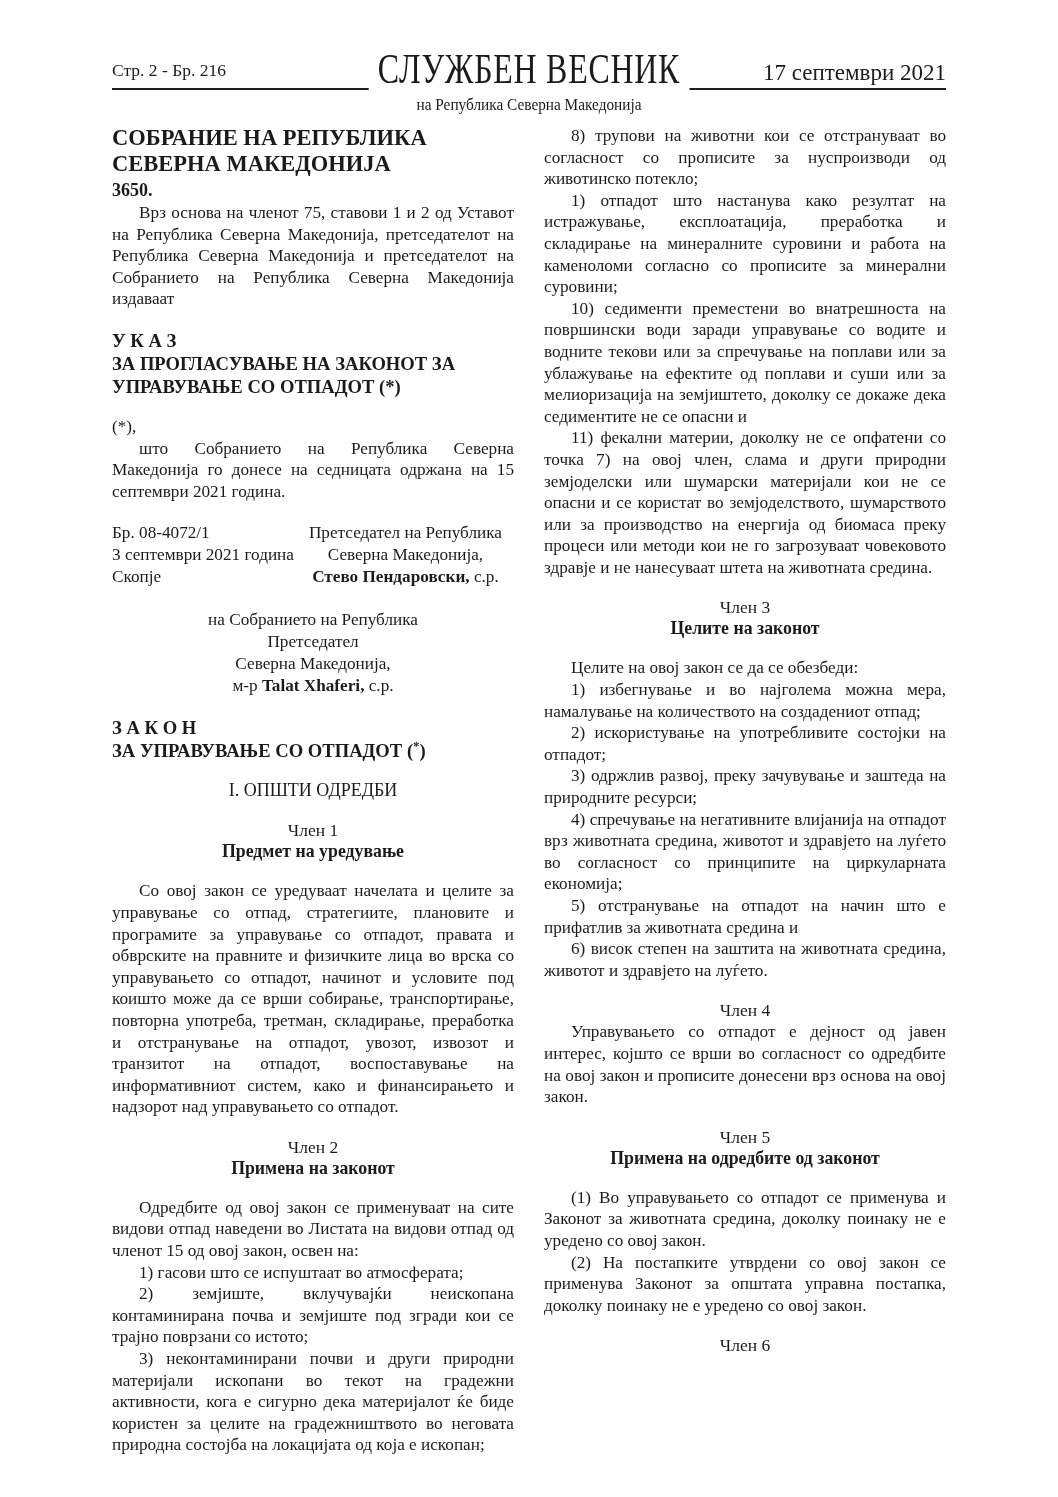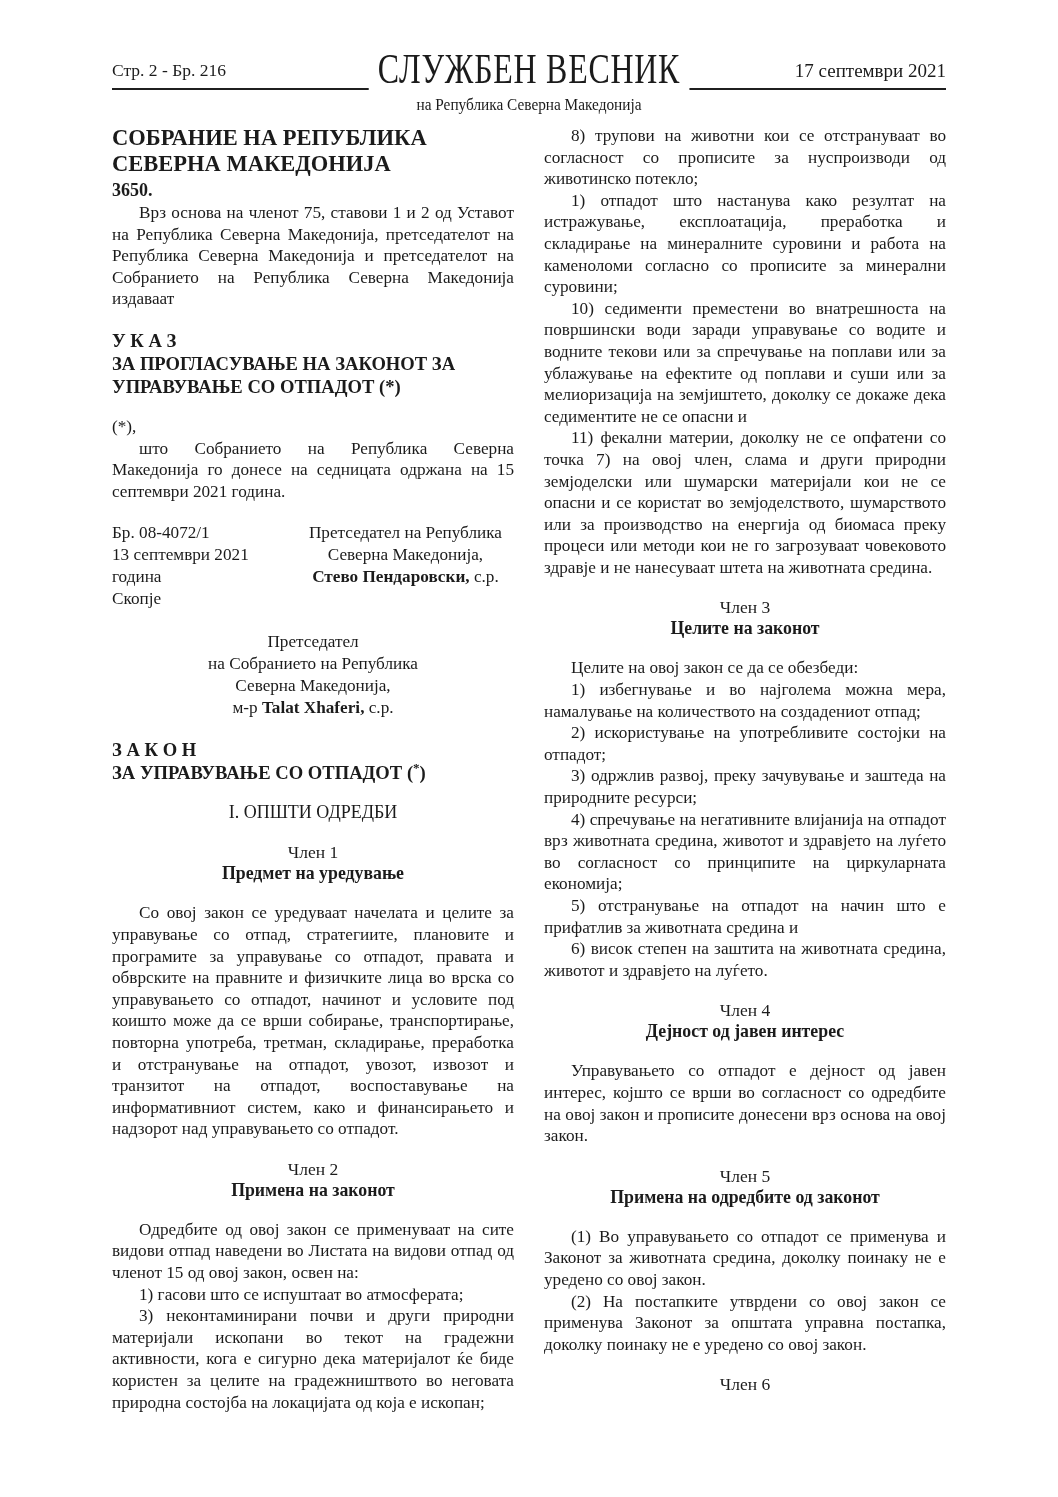--- a/index.html
+++ b/index.html
@@ -9,21 +9,21 @@
     font-family: "Liberation Serif", "DejaVu Serif", serif;
     color: #1b1b1b;
     position: relative;
     overflow: hidden;
   }
   .page { position: relative; width: 1058px; height: 1227px; background: #fff; }
 
   
   .header { position: relative; height: 125px; }
   .page-ref { position: absolute; left: 112px; top: 60px; font-size: 17.5px; white-space: nowrap; }
-  .issue-date { position: absolute; right: 112px; top: 60px; font-size: 19px; white-space: nowrap; }
+  .issue-date { position: absolute; right: 112px; top: 60px; font-size: 23px; white-space: nowrap; }
   .header-rule { position: absolute; left: 112px; right: 112px; top: 88px; border-top: 2px solid #1f1f1f; }
   .masthead {
     position: absolute; left: 50%; top: 47px; height: 45px; line-height: 45px;
     transform: translateX(-50%) scaleX(0.76);
     font-size: 42px; letter-spacing: 1px; white-space: nowrap;
     background: #fff; padding: 0 12px; z-index: 2;
   }
   .masthead-sub {
     position: absolute; left: 50%; top: 95px;
     transform: translateX(-50%) scaleX(0.9);
@@ -90,52 +90,53 @@
       </div>
 
       <p class="body" style="text-indent:0">
         <span class="line-plain">(*),</span>
       </p>
       <p class="body">што Собранието на Република Северна Македонија го донесе на седницата одржана на 15 септември 2021 година.</p>
 
       <div class="sig-row">
         <div class="sig-left">
           <div>Бр. 08-4072/1</div>
-          <div>13 септември 2021 година</div>
+          <div>3 септември 2021 година</div>
           <div>Скопје</div>
         </div>
         <div class="sig-right">
           <div>Претседател на Република</div>
           <div>Северна Македонија,</div>
           <div><span class="b">Стево Пендаровски,</span> <span>с.р.</span></div>
         </div>
       </div>
 
       <div class="speaker-block">
+        <div>на Собранието на Република</div>
         <div>Претседател</div>
-        <div>на Собранието на Република</div>
         <div>Северна Македонија,</div>
         <div><span>м-р</span> <span class="b">Talat Xhaferi,</span> <span>с.р.</span></div>
       </div>
 
       <div class="center-heading">
         <span class="line-plain">З А К О Н</span>
         <span><span>ЗА УПРАВУВАЊЕ СО ОТПАДОТ (</span><sup>*</sup><span>)</span></span>
       </div>
 
       <div class="part-heading">I. ОПШТИ ОДРЕДБИ</div>
 
       <div class="chlen-num">Член 1</div>
       <div class="chlen-title">Предмет на уредување</div>
       <p class="body">Со овој закон се уредуваат начелата и целите за управување со отпад, стратегиите, плановите и програмите за управување со отпадот, правата и обврските на правните и физичките лица во врска со управувањето со отпадот, начинот и условите под коишто може да се врши собирање, транспортирање, повторна употреба, третман, складирање, преработка и отстранување на отпадот, увозот, извозот и транзитот на отпадот, воспоставување на информативниот систем, како и финансирањето и надзорот над управувањето со отпадот.</p>
 
       <div class="chlen-num">Член 2</div>
       <div class="chlen-title">Примена на законот</div>
       <p class="body">Одредбите од овој закон се применуваат на сите видови отпад наведени во Листата на видови отпад од членот 15 од овој закон, освен на:</p>
       <p class="body">1) гасови што се испуштаат во атмосферата;</p>
+      <p class="body">2) земјиште, вклучувајќи неископана контаминирана почва и земјиште под згради кои се трајно поврзани со истото;</p>
       <p class="body">3) неконтаминирани почви и други природни материјали ископани во текот на градежни активности, кога е сигурно дека материјалот ќе биде користен за целите на градежништвото во неговата природна состојба на локацијата од која е ископан;</p>
 
     </div>
 
     <div class="col">
       <p class="body">8) трупови на животни кои се отстрануваат во согласност со прописите за нуспроизводи од животинско потекло;</p>
       <p class="body">1) отпадот што настанува како резултат на истражување, експлоатација, преработка и складирање на минералните суровини и работа на каменоломи согласно со прописите за минерални суровини;</p>
       <p class="body">10) седименти преместени во внатрешноста на површински води заради управување со водите и водните текови или за спречување на поплави или за ублажување на ефектите од поплави и суши или за мелиоризација на земјиштето, доколку се докаже дека седиментите не се опасни и</p>
       <p class="body">11) фекални материи, доколку не се опфатени со точка 7) на овој член, слама и други природни земјоделски или шумарски материјали кои не се опасни и се користат во земјоделството, шумарството или за производство на енергија од биомаса преку процеси или методи кои не го загрозуваат човековото здравје и не нанесуваат штета на животната средина.</p>
 
@@ -143,21 +144,20 @@
       <div class="chlen-title">Целите на законот</div>
       <p class="body">Целите на овој закон се да се обезбеди:</p>
       <p class="body">1) избегнување и во најголема можна мера, намалување на количеството на создадениот отпад;</p>
       <p class="body">2) искористување на употребливите состојки на отпадот;</p>
       <p class="body">3) одржлив развој, преку зачувување и заштеда на природните ресурси;</p>
       <p class="body">4) спречување на негативните влијанија на отпадот врз животната средина, животот и здравјето на луѓето во согласност со принципите на циркуларната економија;</p>
       <p class="body">5) отстранување на отпадот на начин што е прифатлив за животната средина и</p>
       <p class="body">6) висок степен на заштита на животната средина, животот и здравјето на луѓето.</p>
 
       <div class="chlen-num">Член 4</div>
-      <div class="chlen-title">Дејност од јавен интерес</div>
       <p class="body">Управувањето со отпадот е дејност од јавен интерес, којшто се врши во согласност со одредбите на овој закон и прописите донесени врз основа на овој закон.</p>
 
       <div class="chlen-num">Член 5</div>
       <div class="chlen-title">Примена на одредбите од законот</div>
       <p class="body">(1) Во управувањето со отпадот се применува и Законот за животната средина, доколку поинаку не е уредено со овој закон.</p>
       <p class="body">(2) На постапките утврдени со овој закон се применува Законот за општата управна постапка, доколку поинаку не е уредено со овој закон.</p>
 
       <div class="chlen-num">Член 6</div>
 
     </div>

